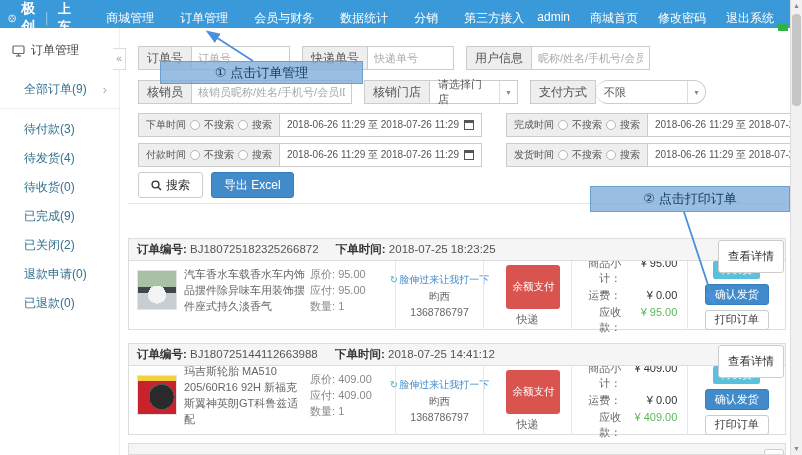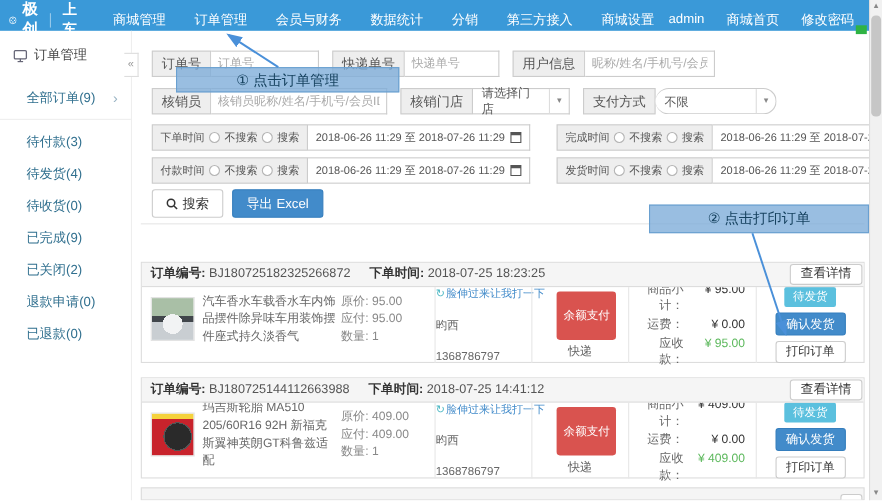--- a/index.html
+++ b/index.html
@@ -78,27 +78,27 @@
   .sum-bar { position:absolute; left:8px; top:182px; width:658px; height:22px; background:#f4f4f4;
     border-top:1px solid #ddd; border-bottom:1px solid #ddd; font-size:11.5px; color:#555; }
   .sum-bar .sum-text { position:absolute; left:6px; top:0; line-height:20px; }
   .sum-bar .hcol { position:absolute; top:0; line-height:20px; transform:translateX(-50%); white-space:nowrap; }
 
   .order { position:absolute; left:8px; width:658px; height:92px; border:1px solid #ddd; background:#fff; }
   .order-head { position:relative; height:22px; background:#f5f5f5; border-bottom:1px solid #ddd;
     font-size:11.5px; color:#555; line-height:21px; padding-left:8px; white-space:nowrap; }
   .order-head b { color:#333; font-weight:bold; }
   .order-head .no { margin-right:14px; }
-  .btn-detail { position:absolute; right:1px; top:1px; height:19px; font-size:11.5px; padding:0 9px;
+  .btn-detail { position:absolute; right:1px; top:1px; height:33px; font-size:11.5px; padding:0 9px;
     border-radius:3px; background:#fff; border:1px solid #ccc; color:#333; line-height:17px; cursor:pointer; }
   .order-body { display:flex; height:69px; }
   .cell { height:100%; }
   .c1 { width:267px; display:flex; align-items:center; padding:0 4px 12px 8px; }
   .c2 { width:88px; border-left:1px solid #e7e7e7; display:flex; flex-direction:column;
-    align-items:flex-start; justify-content:center; text-align:center;gap:12px; }
+    align-items:center; justify-content:center; text-align:center; }
   .c3 { width:88px; border-left:1px solid #e7e7e7; display:flex; flex-direction:column;
     align-items:center; justify-content:center; gap:3px; }
   .c4 { width:117px; border-left:1px solid #e7e7e7; display:flex; flex-direction:column;
     justify-content:center; padding:0 10px 0 6px; gap:2px; }
   .c5 { width:98px; border-left:1px solid #e7e7e7; display:flex; flex-direction:column;
     align-items:center; justify-content:center; gap:5px; }
 
   .pimg { width:40px; height:40px; flex:none; border:1px solid #e3e3e3; margin-right:7px; }
   .pimg-perfume { background:
     radial-gradient(circle at 50% 62%, #f2f3f4 0 9px, transparent 9px),
@@ -156,21 +156,20 @@
     <span class="brand-pipe">｜</span>
     <span class="brand-sub">掌上车店</span>
   </div>
   <div class="nav-items">
     <span class="nav-item">商城管理</span>
     <span class="nav-item">订单管理</span>
     <span class="nav-item">会员与财务</span>
     <span class="nav-item">数据统计</span>
     <span class="nav-item">分销</span>
     <span class="nav-item">第三方接入</span>
-    <span class="nav-item">商城设置</span>
   </div>
   <div class="nav-right">
     <span>admin</span>
     <span>商城首页</span>
     <span>修改密码</span>
     <span>退出系统</span>
   </div>
 </div>
 <div class="green-marker"></div>
 

